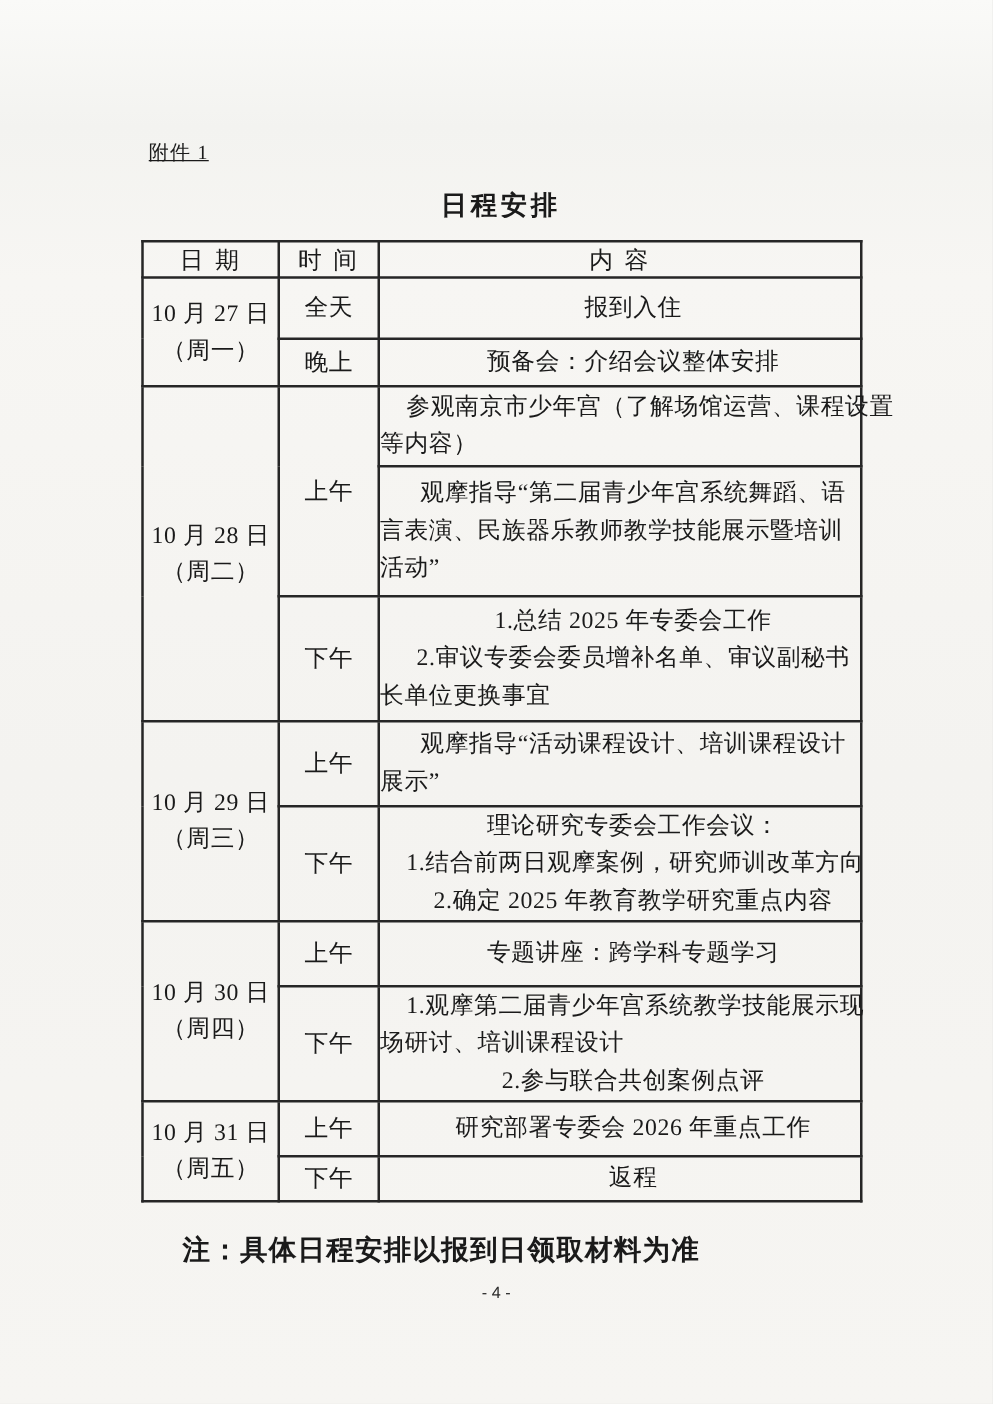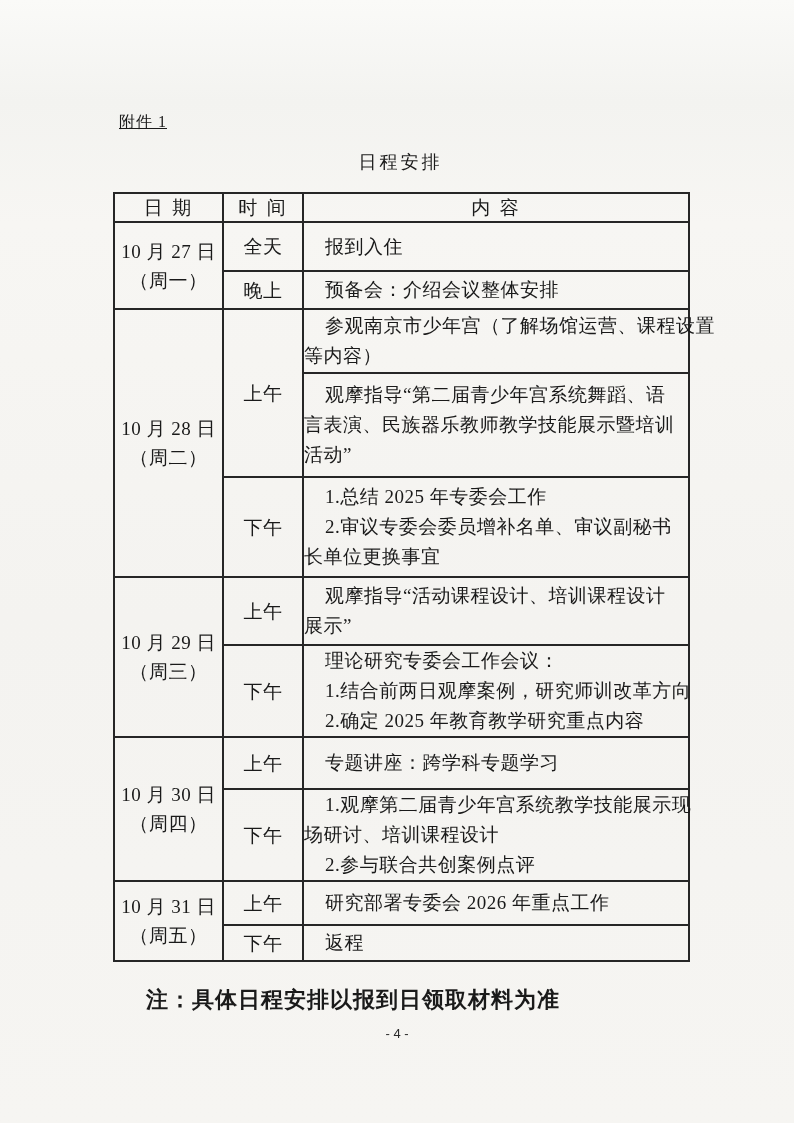--- a/index.html
+++ b/index.html
@@ -15,42 +15,42 @@
     width:794px;height:1123px;
     background:linear-gradient(180deg,#fafaf8 0%,#f3f3f0 9%,#f7f6f3 20%,#f4f3f0 55%,#f6f5f2 100%);
     overflow:hidden;
   }
   .attachment{
     position:absolute;left:119px;top:112px;
     font-size:16px;letter-spacing:1px;text-decoration:underline;
   }
   .doc-title{
     position:absolute;left:113px;top:150px;width:575px;
-    text-align:center;font-size:18px;font-weight:normal;letter-spacing:3px;
+    text-align:center;font-size:21px;font-weight:bold;letter-spacing:3px;
   }
   table.schedule{
     position:absolute;left:113px;top:192px;
     border-collapse:collapse;table-layout:fixed;
     width:575px;
   }
   table.schedule td,table.schedule th{
     border:2px solid #262626;
     padding:0;
     vertical-align:middle;
     font-size:19px;
     font-weight:normal;
   }
   th.hd{
     font-weight:bold;font-size:20px;letter-spacing:2px;text-align:center;
     font-family:"Liberation Sans","DejaVu Sans",sans-serif;
   }
   td.date-cell,td.time-cell{text-align:center;line-height:29px;letter-spacing:0.5px;}
   td.content-cell{padding:4px 6px 4px 8px;}
   .ln{line-height:30px;letter-spacing:0.5px;white-space:nowrap;}
-  .ln.ind{padding-left:21px;}
+  .ln.ind{padding-left:21px;text-align:center;}
   .note{
     position:absolute;left:146px;top:985px;
     font-size:22px;font-weight:bold;letter-spacing:1px;
     font-family:"Liberation Sans","DejaVu Sans",sans-serif;
   }
   .pagenum{
     position:absolute;left:0;top:1026px;width:794px;
     text-align:center;font-size:13px;color:#2b2b2b;
     font-family:"Liberation Sans","DejaVu Sans",sans-serif;
   }

